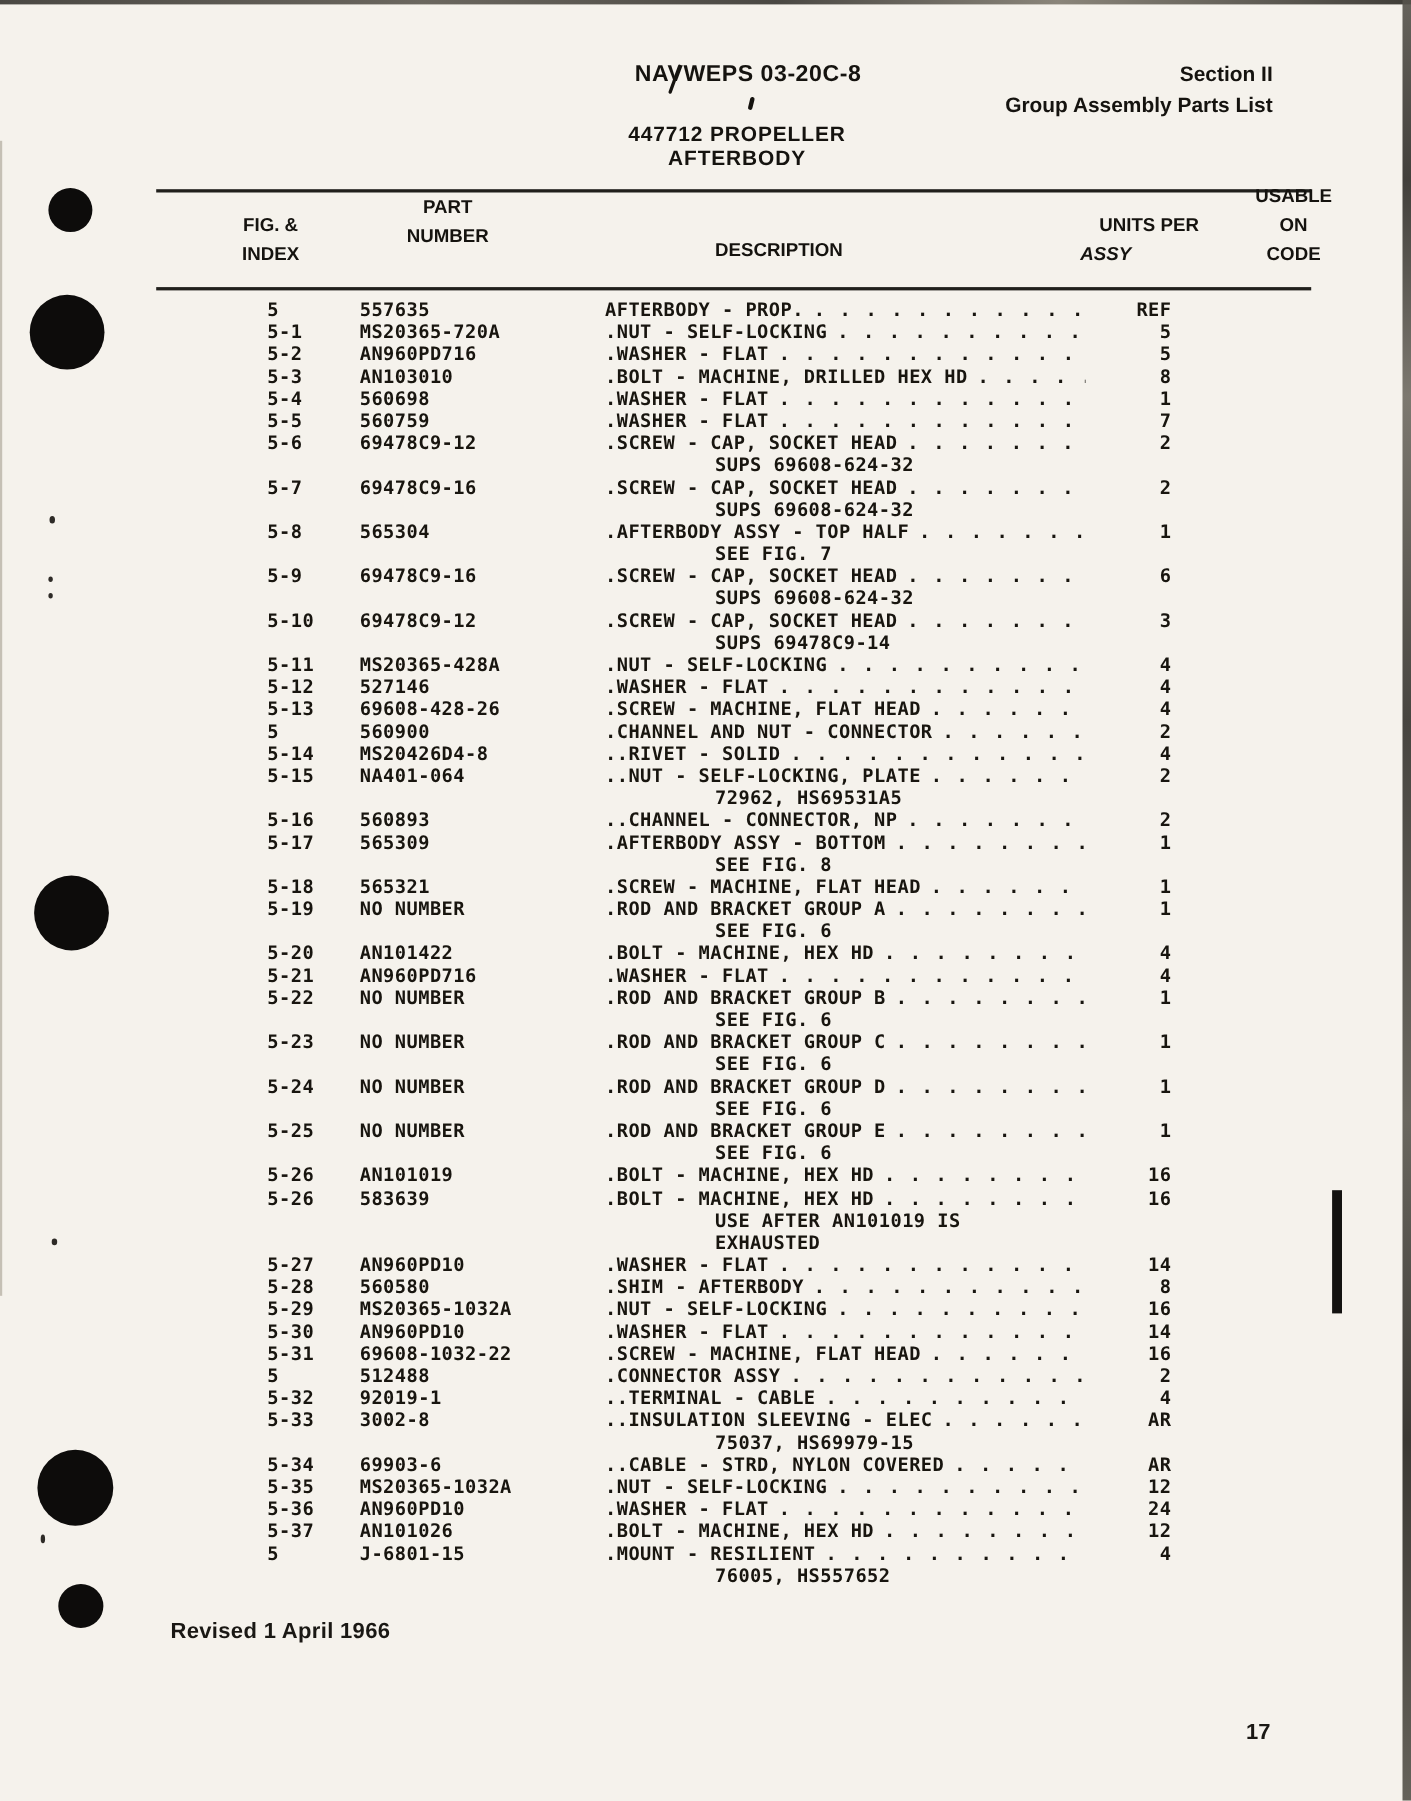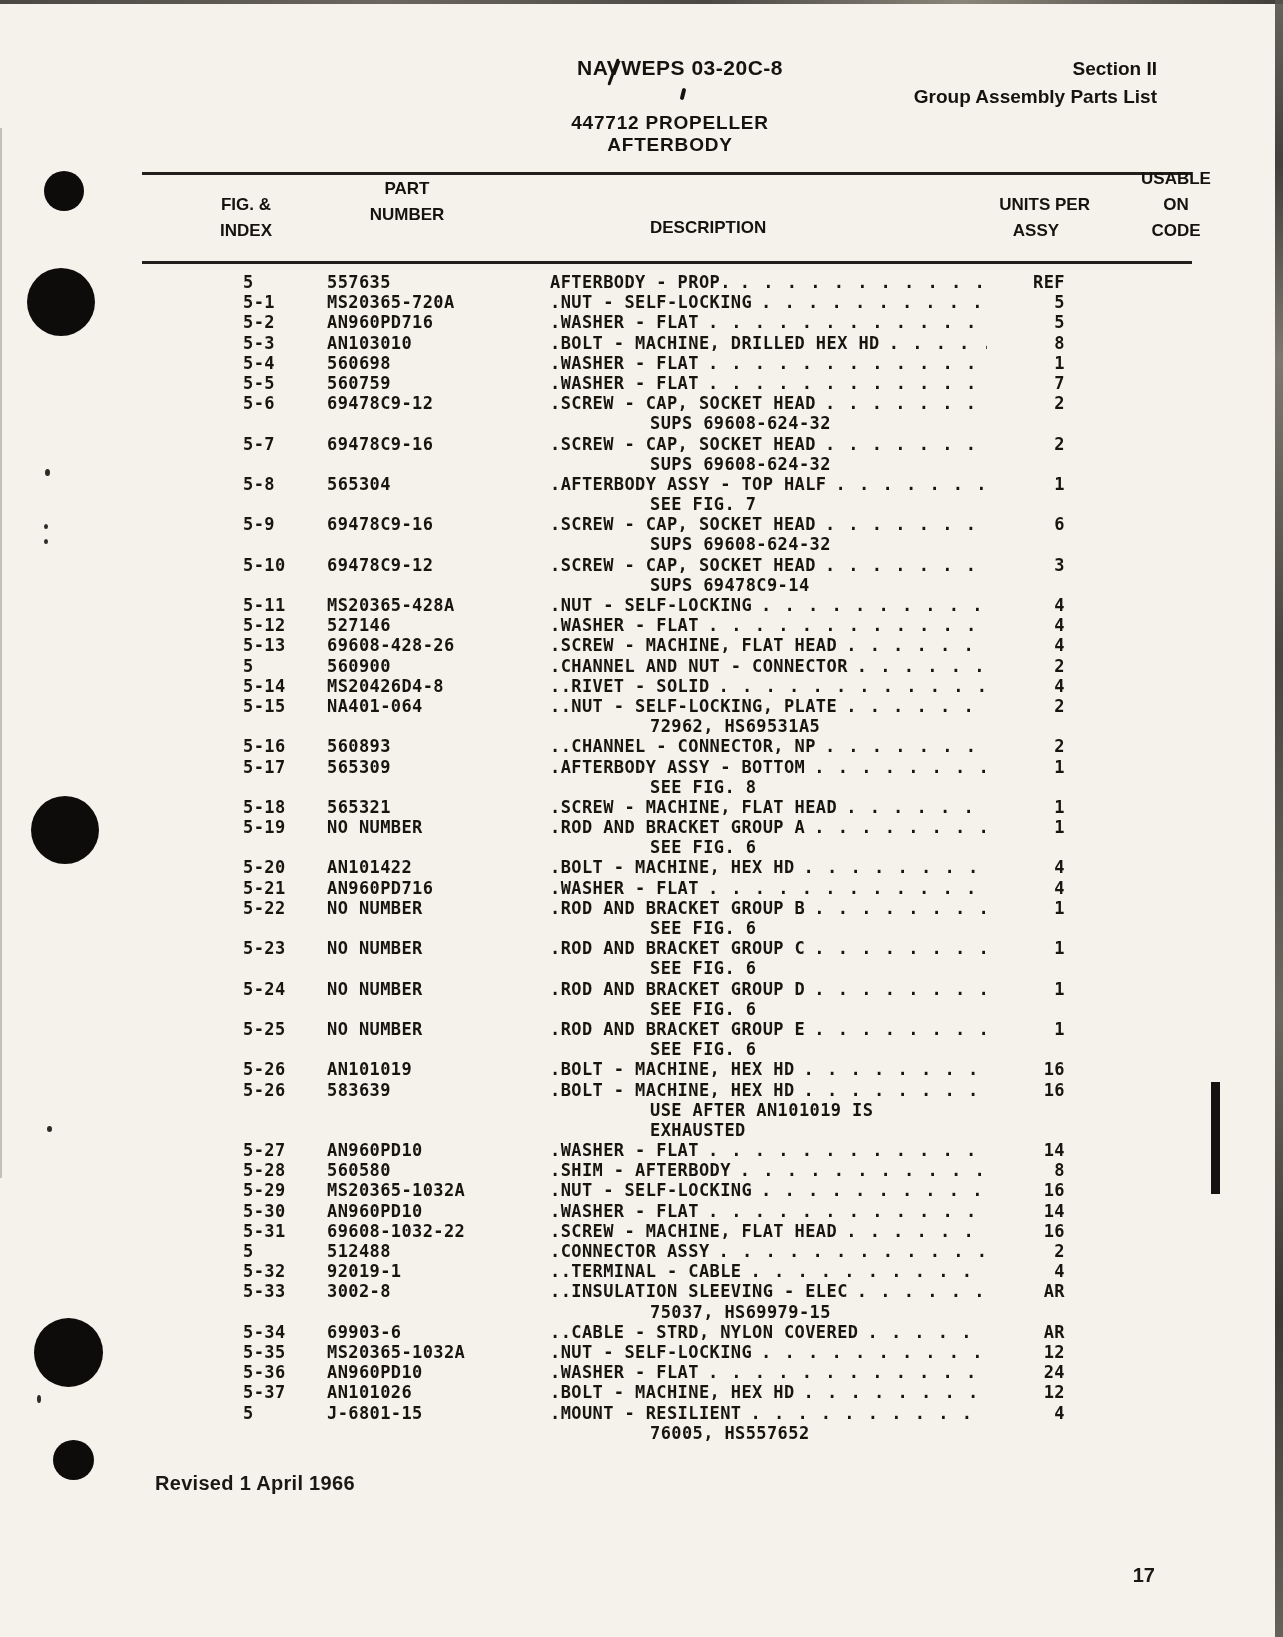--- a/index.html
+++ b/index.html
@@ -82,21 +82,21 @@
     <div>FIG. &amp;</div>
     <div>INDEX</div>
   </div>
   <div class="hdr" style="left:352px; width:110px; top:176px; text-align:center; font-size:17px; line-height:26px;">
     <div>PART</div>
     <div>NUMBER</div>
   </div>
   <div class="hdr" style="left:650px; width:210px; top:218px; text-align:left; font-size:17px;">DESCRIPTION</div>
   <div class="hdr" style="left:982px; width:108px; top:192px; font-size:17px; line-height:26px;">
     <div style="text-align:right;">UNITS PER</div>
-    <div style="text-align:center;">ASSY</div>
+    <div style="text-align:left;font-style:italic;">ASSY</div>
   </div>
   <div class="hdr" style="left:1096px; width:72px; top:166px; text-align:center; font-size:17px; line-height:26px;margin-left:44px;">
     <div>USABLE</div>
     <div>ON</div>
     <div>CODE</div>
   </div>
 
   <div class="tbody">
       <div class="trow"><span class="c-fig">5</span><span class="c-part">557635</span><span class="c-descwrap"><span class="d-text">AFTERBODY - PROP.</span><span class="d-leader">. . . . . . . . . . . . . . . . . . . . . . . . . . . . . . . . . . . . . . . . </span></span><span class="c-units">REF</span><span class="c-usable"></span></div>
       <div class="trow"><span class="c-fig">5-1</span><span class="c-part">MS20365-720A</span><span class="c-descwrap"><span class="d-text">.NUT - SELF-LOCKING</span><span class="d-leader">. . . . . . . . . . . . . . . . . . . . . . . . . . . . . . . . . . . . . . . . </span></span><span class="c-units">5</span><span class="c-usable"></span></div>

